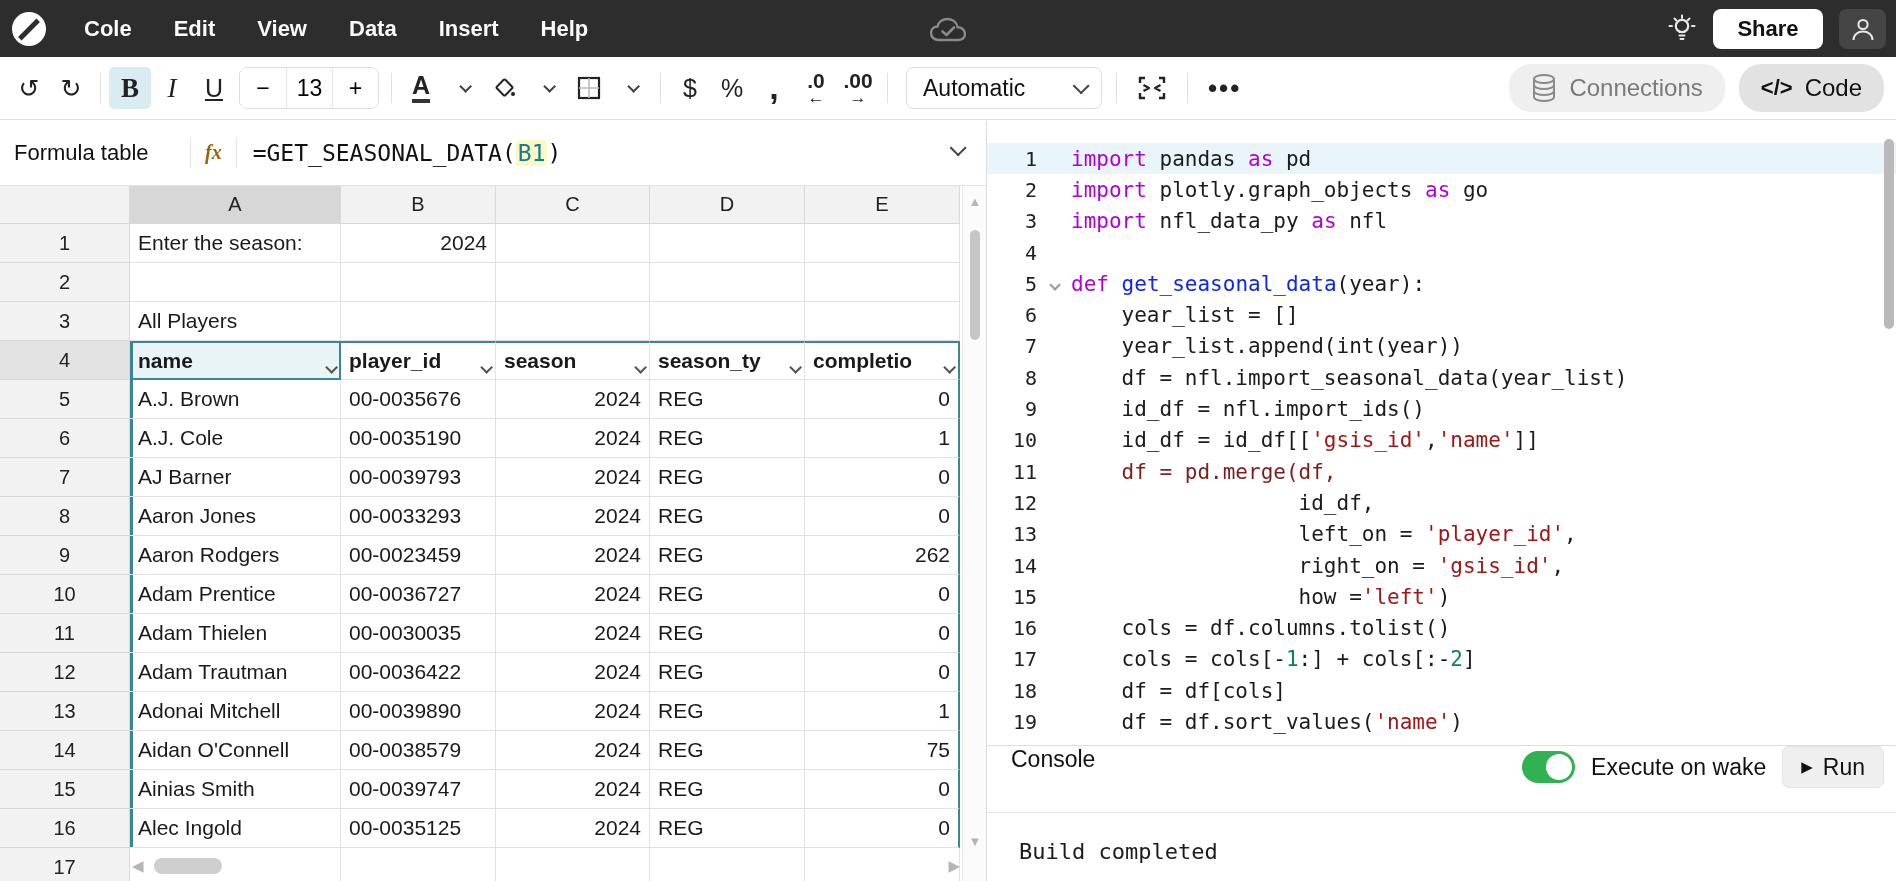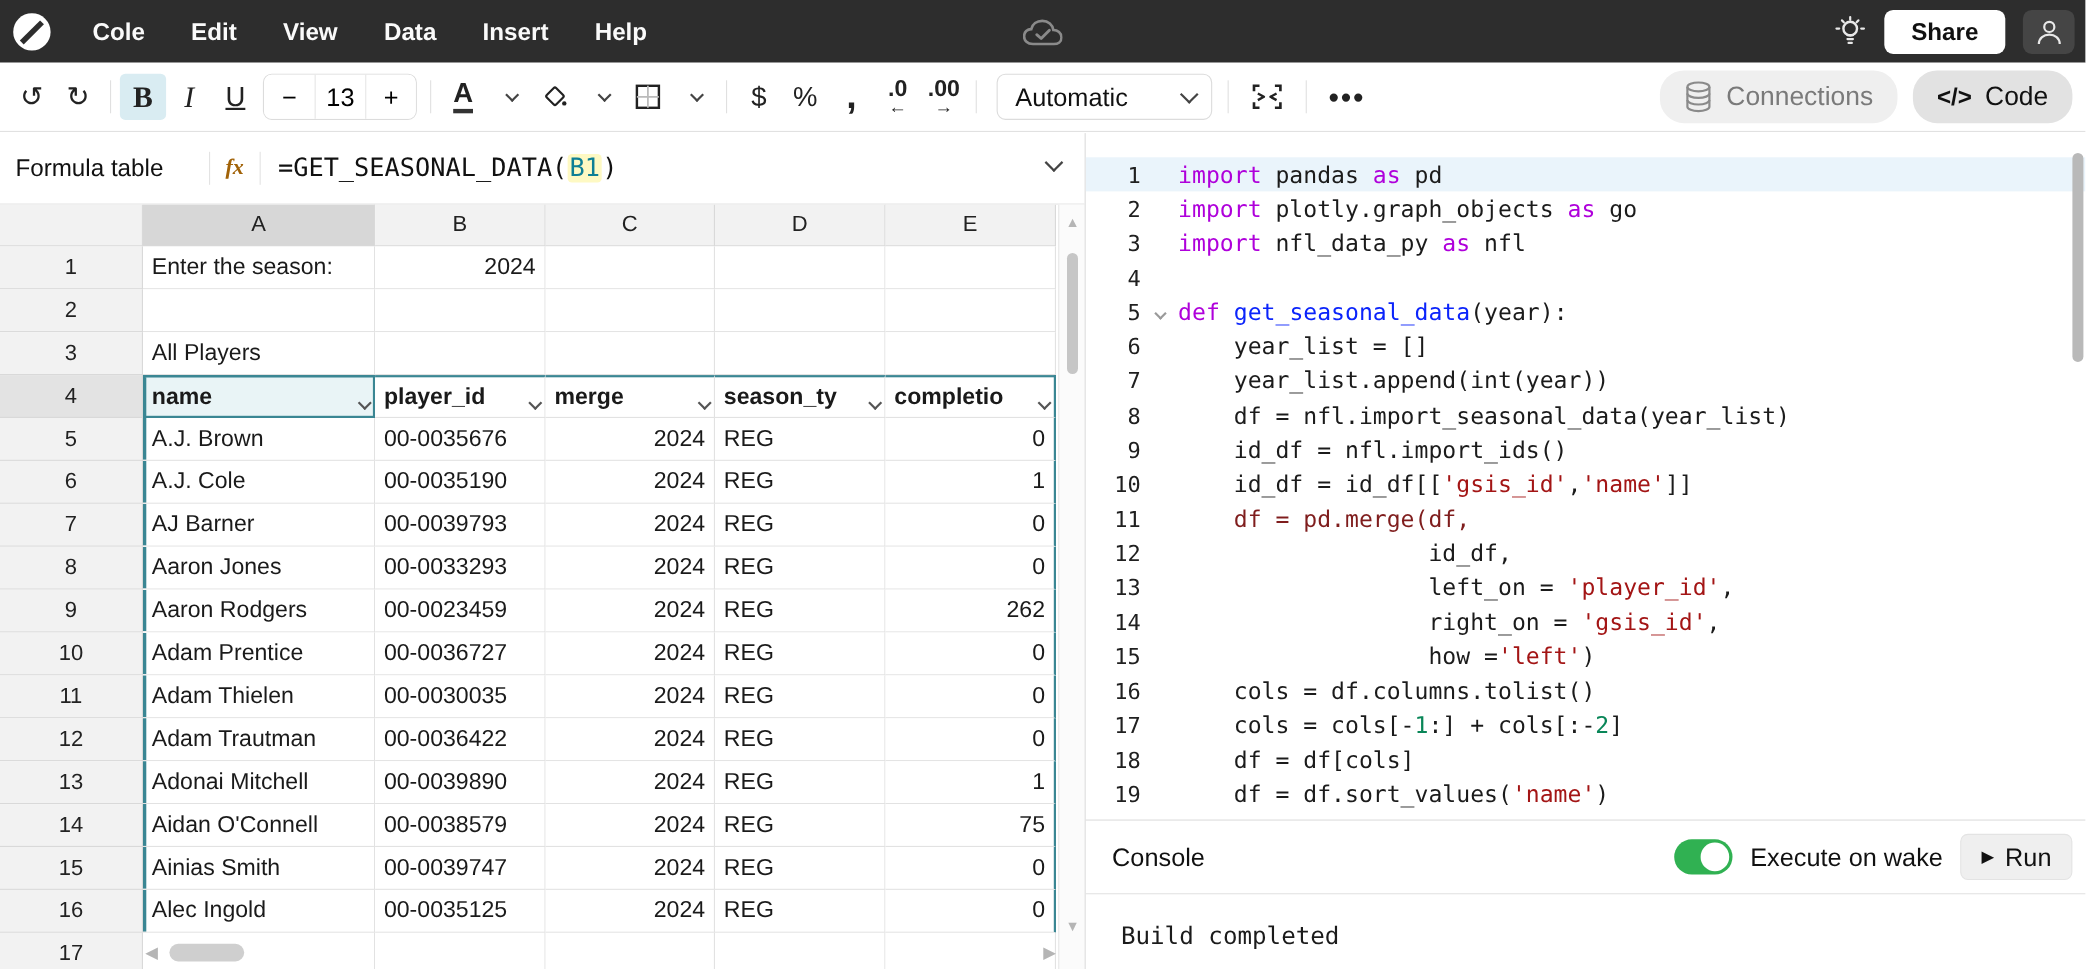--- a/index.html
+++ b/index.html
@@ -87,21 +87,21 @@
   
   .right-panel { position:absolute; top:121px; left:986px; width:910px; height:760px; background:#fff; border-left:1px solid #dcdcdc; }
   .code-area { position:absolute; top:0; left:0; right:0; height:624px; overflow:hidden; padding-top:22px; }
   .code-line { display:flex; height:31.3px; align-items:center; font-family:"DejaVu Sans Mono", monospace; font-size:21px; }
   .code-line.hl { background:#eaf4fb; }
   .gutter { width:58px; flex:0 0 auto; text-align:right; padding-right:8px; color:#202020; font-size:20px; position:relative; }
   .fold { position:absolute; right:-14px; top:9px; width:8px; height:8px; border-right:2px solid #9a9a9a; border-bottom:2px solid #9a9a9a; transform:rotate(45deg); }
   .code-text { padding-left:26px; white-space:pre; }
   .code-scrollbar { position:absolute; top:18px; right:2px; width:10px; height:190px; background:#b9b9b9; border-radius:5px; }
 
-  .console-bar { position:absolute; top:624px; left:0; right:0; height:67px; border-top:1px solid #ddd; display:flex; align-items:center;gap:39px; }
+  .console-bar { position:absolute; top:624px; left:0; right:0; height:67px; border-top:1px solid #ddd; display:flex; align-items:flex-start;gap:39px; }
   .console-title { font-size:23px; color:#111; padding-left:24px; }
   .console-right { margin-left:auto; display:flex; align-items:center; gap:16px; padding-right:12px; }
   .toggle { width:53px; height:32px; border-radius:16px; background:#30b152; position:relative; border:none; }
   .toggle .knob { position:absolute; right:3px; top:3px; width:26px; height:26px; border-radius:50%; background:#fff; }
   .toggle-label { font-size:23px; color:#111; }
   .run-btn { display:flex; align-items:center; gap:10px; height:42px; padding:0 18px; background:#efefef; border:1px solid #e3e3e3; border-radius:7px; font-size:23px; color:#111; }
   .run-btn .play { font-size:15px; }
   .console-out { position:absolute; top:691px; left:0; right:0; bottom:0; border-top:1px solid #e3e3e3; font-family:"DejaVu Sans Mono", monospace; font-size:22px; color:#1b1b1b; padding:26px 0 0 32px; }
 </style>
 </head>
@@ -297,21 +297,21 @@
           <div class="g-rownum sel">4</div>
           <div class="g-cell tbl-top tbl-left th cell-selected">
             <span>name</span>
             <span class="chev-wrap"><span class="chev sm" style="border-color:#555;"></span></span>
           </div>
           <div class="g-cell tbl-top th">
             <span>player_id</span>
             <span class="chev-wrap"><span class="chev sm" style="border-color:#555;"></span></span>
           </div>
           <div class="g-cell tbl-top th">
-            <span>merge</span>
+            <span>season</span>
             <span class="chev-wrap"><span class="chev sm" style="border-color:#555;"></span></span>
           </div>
           <div class="g-cell tbl-top th">
             <span>season_ty</span>
             <span class="chev-wrap"><span class="chev sm" style="border-color:#555;"></span></span>
           </div>
           <div class="g-cell tbl-top tbl-right th">
             <span>completio</span>
             <span class="chev-wrap"><span class="chev sm" style="border-color:#555;"></span></span>
           </div>

